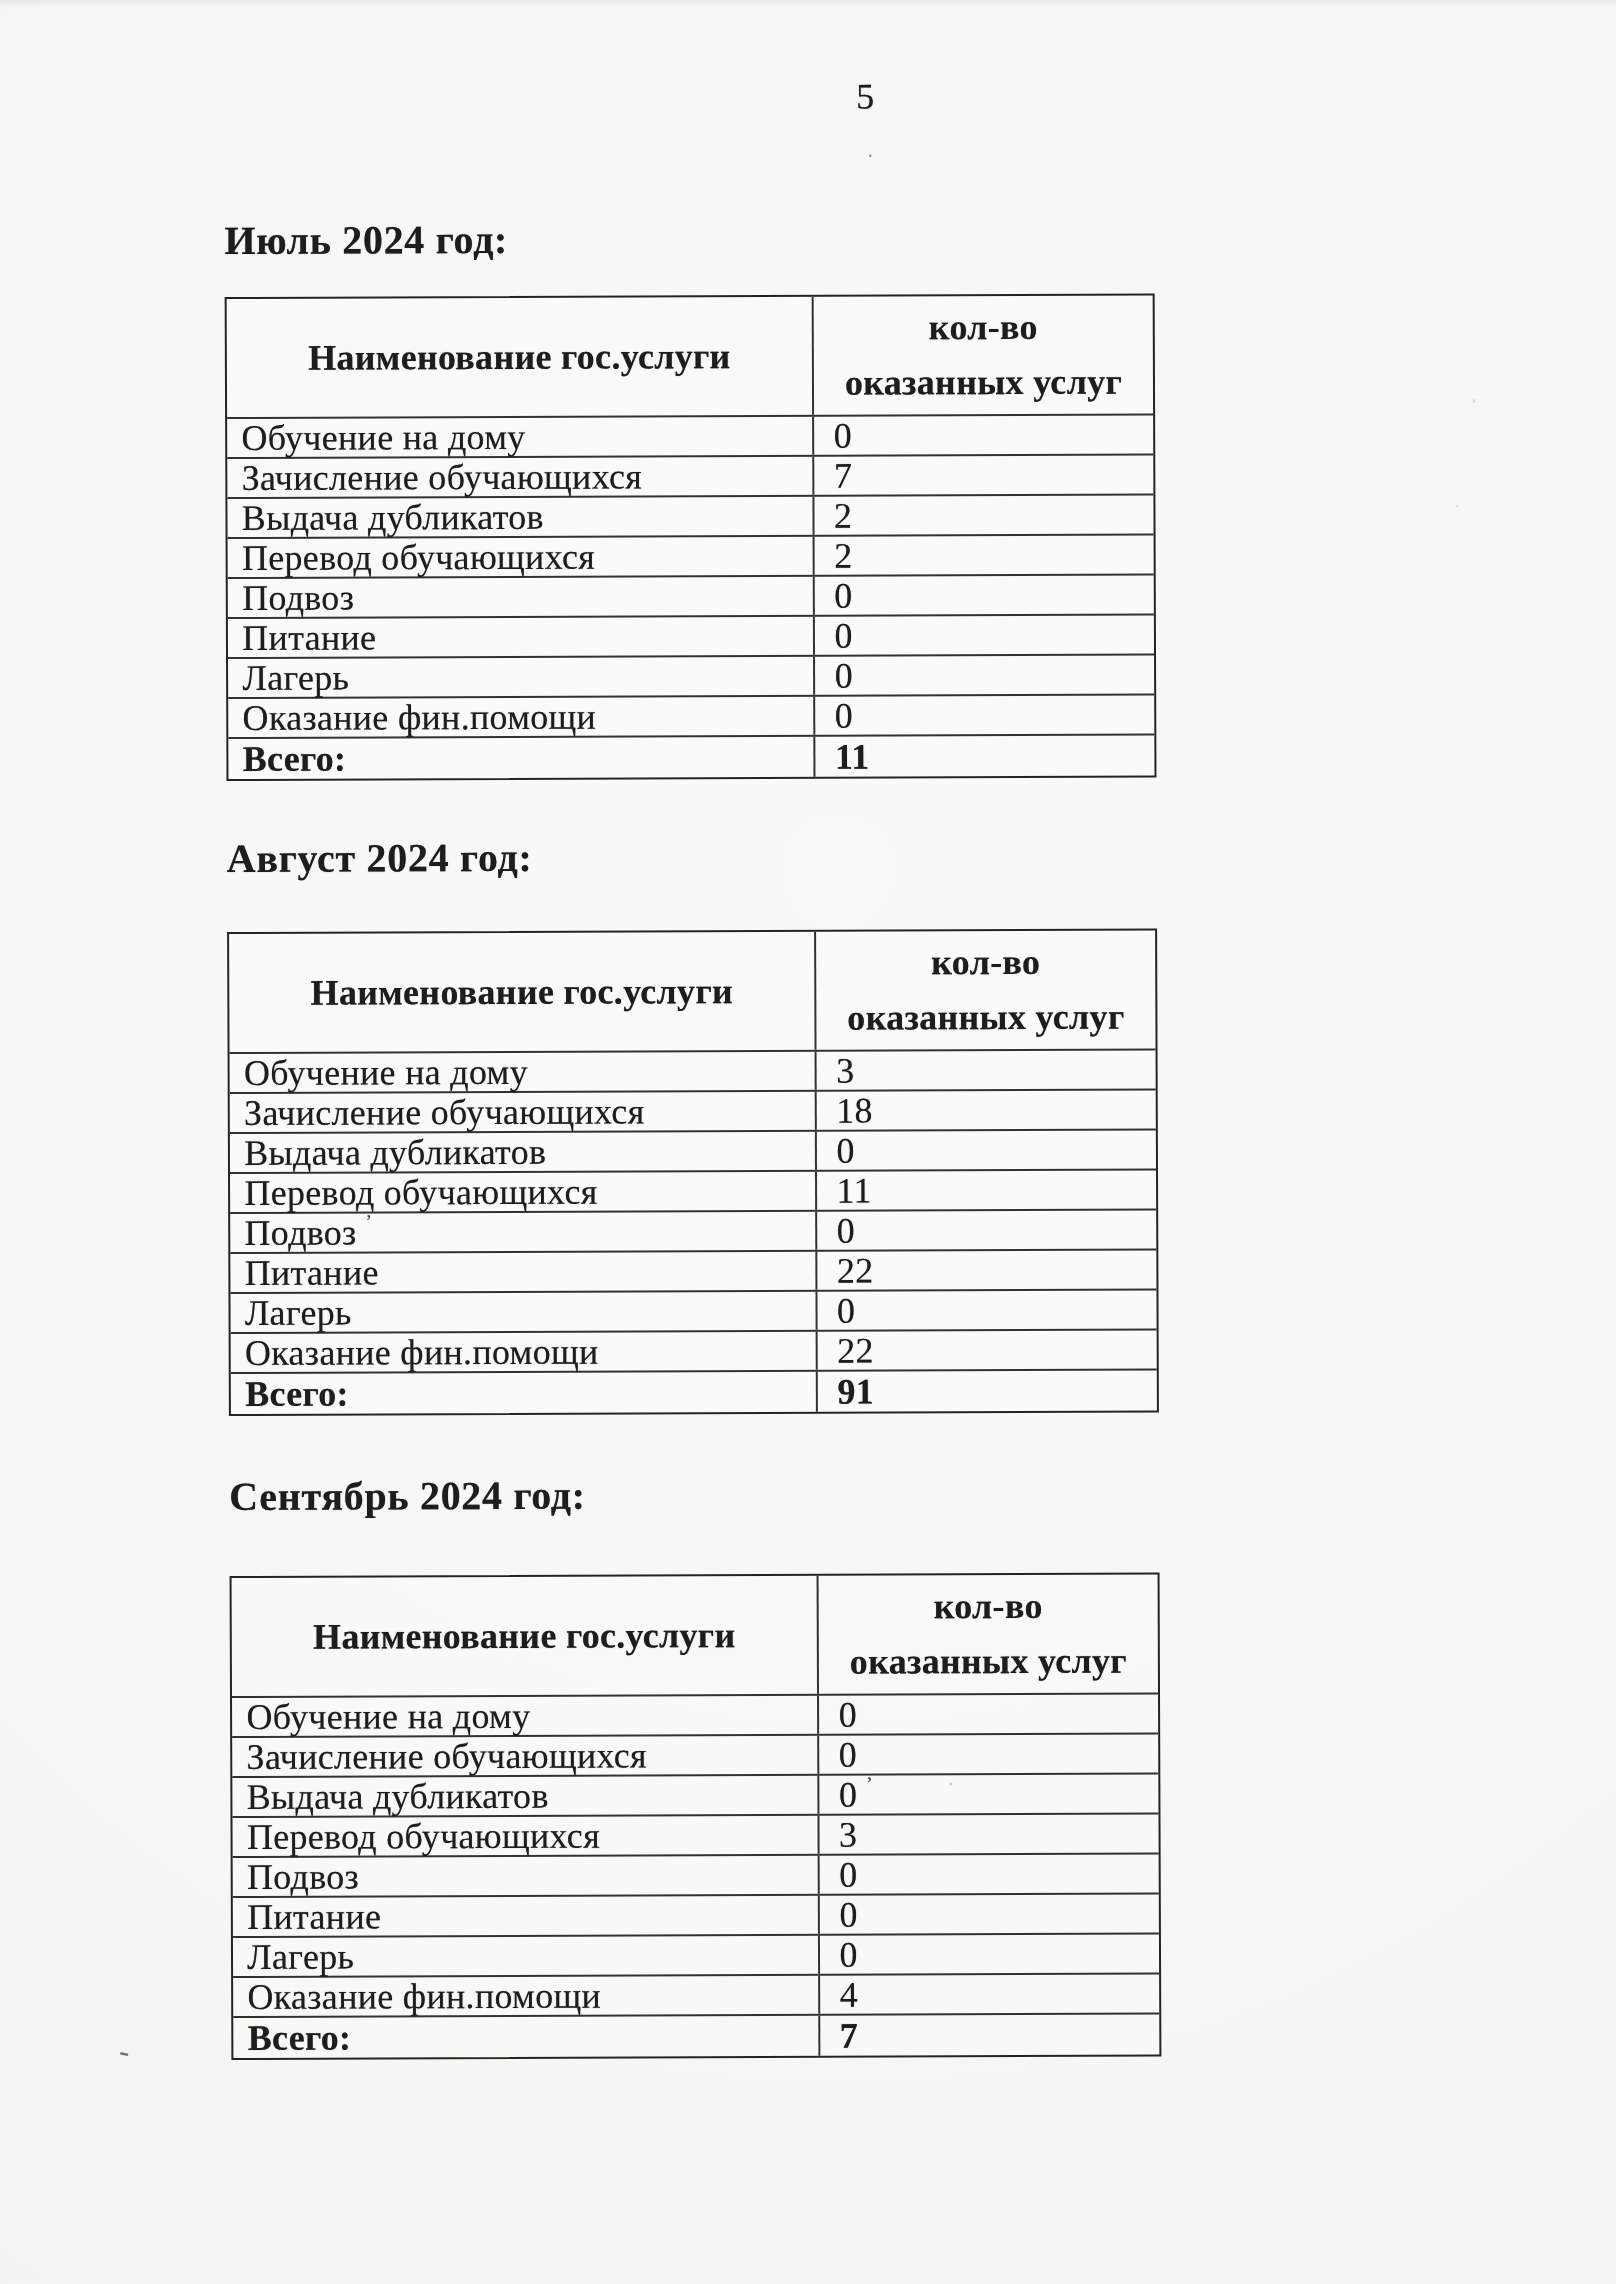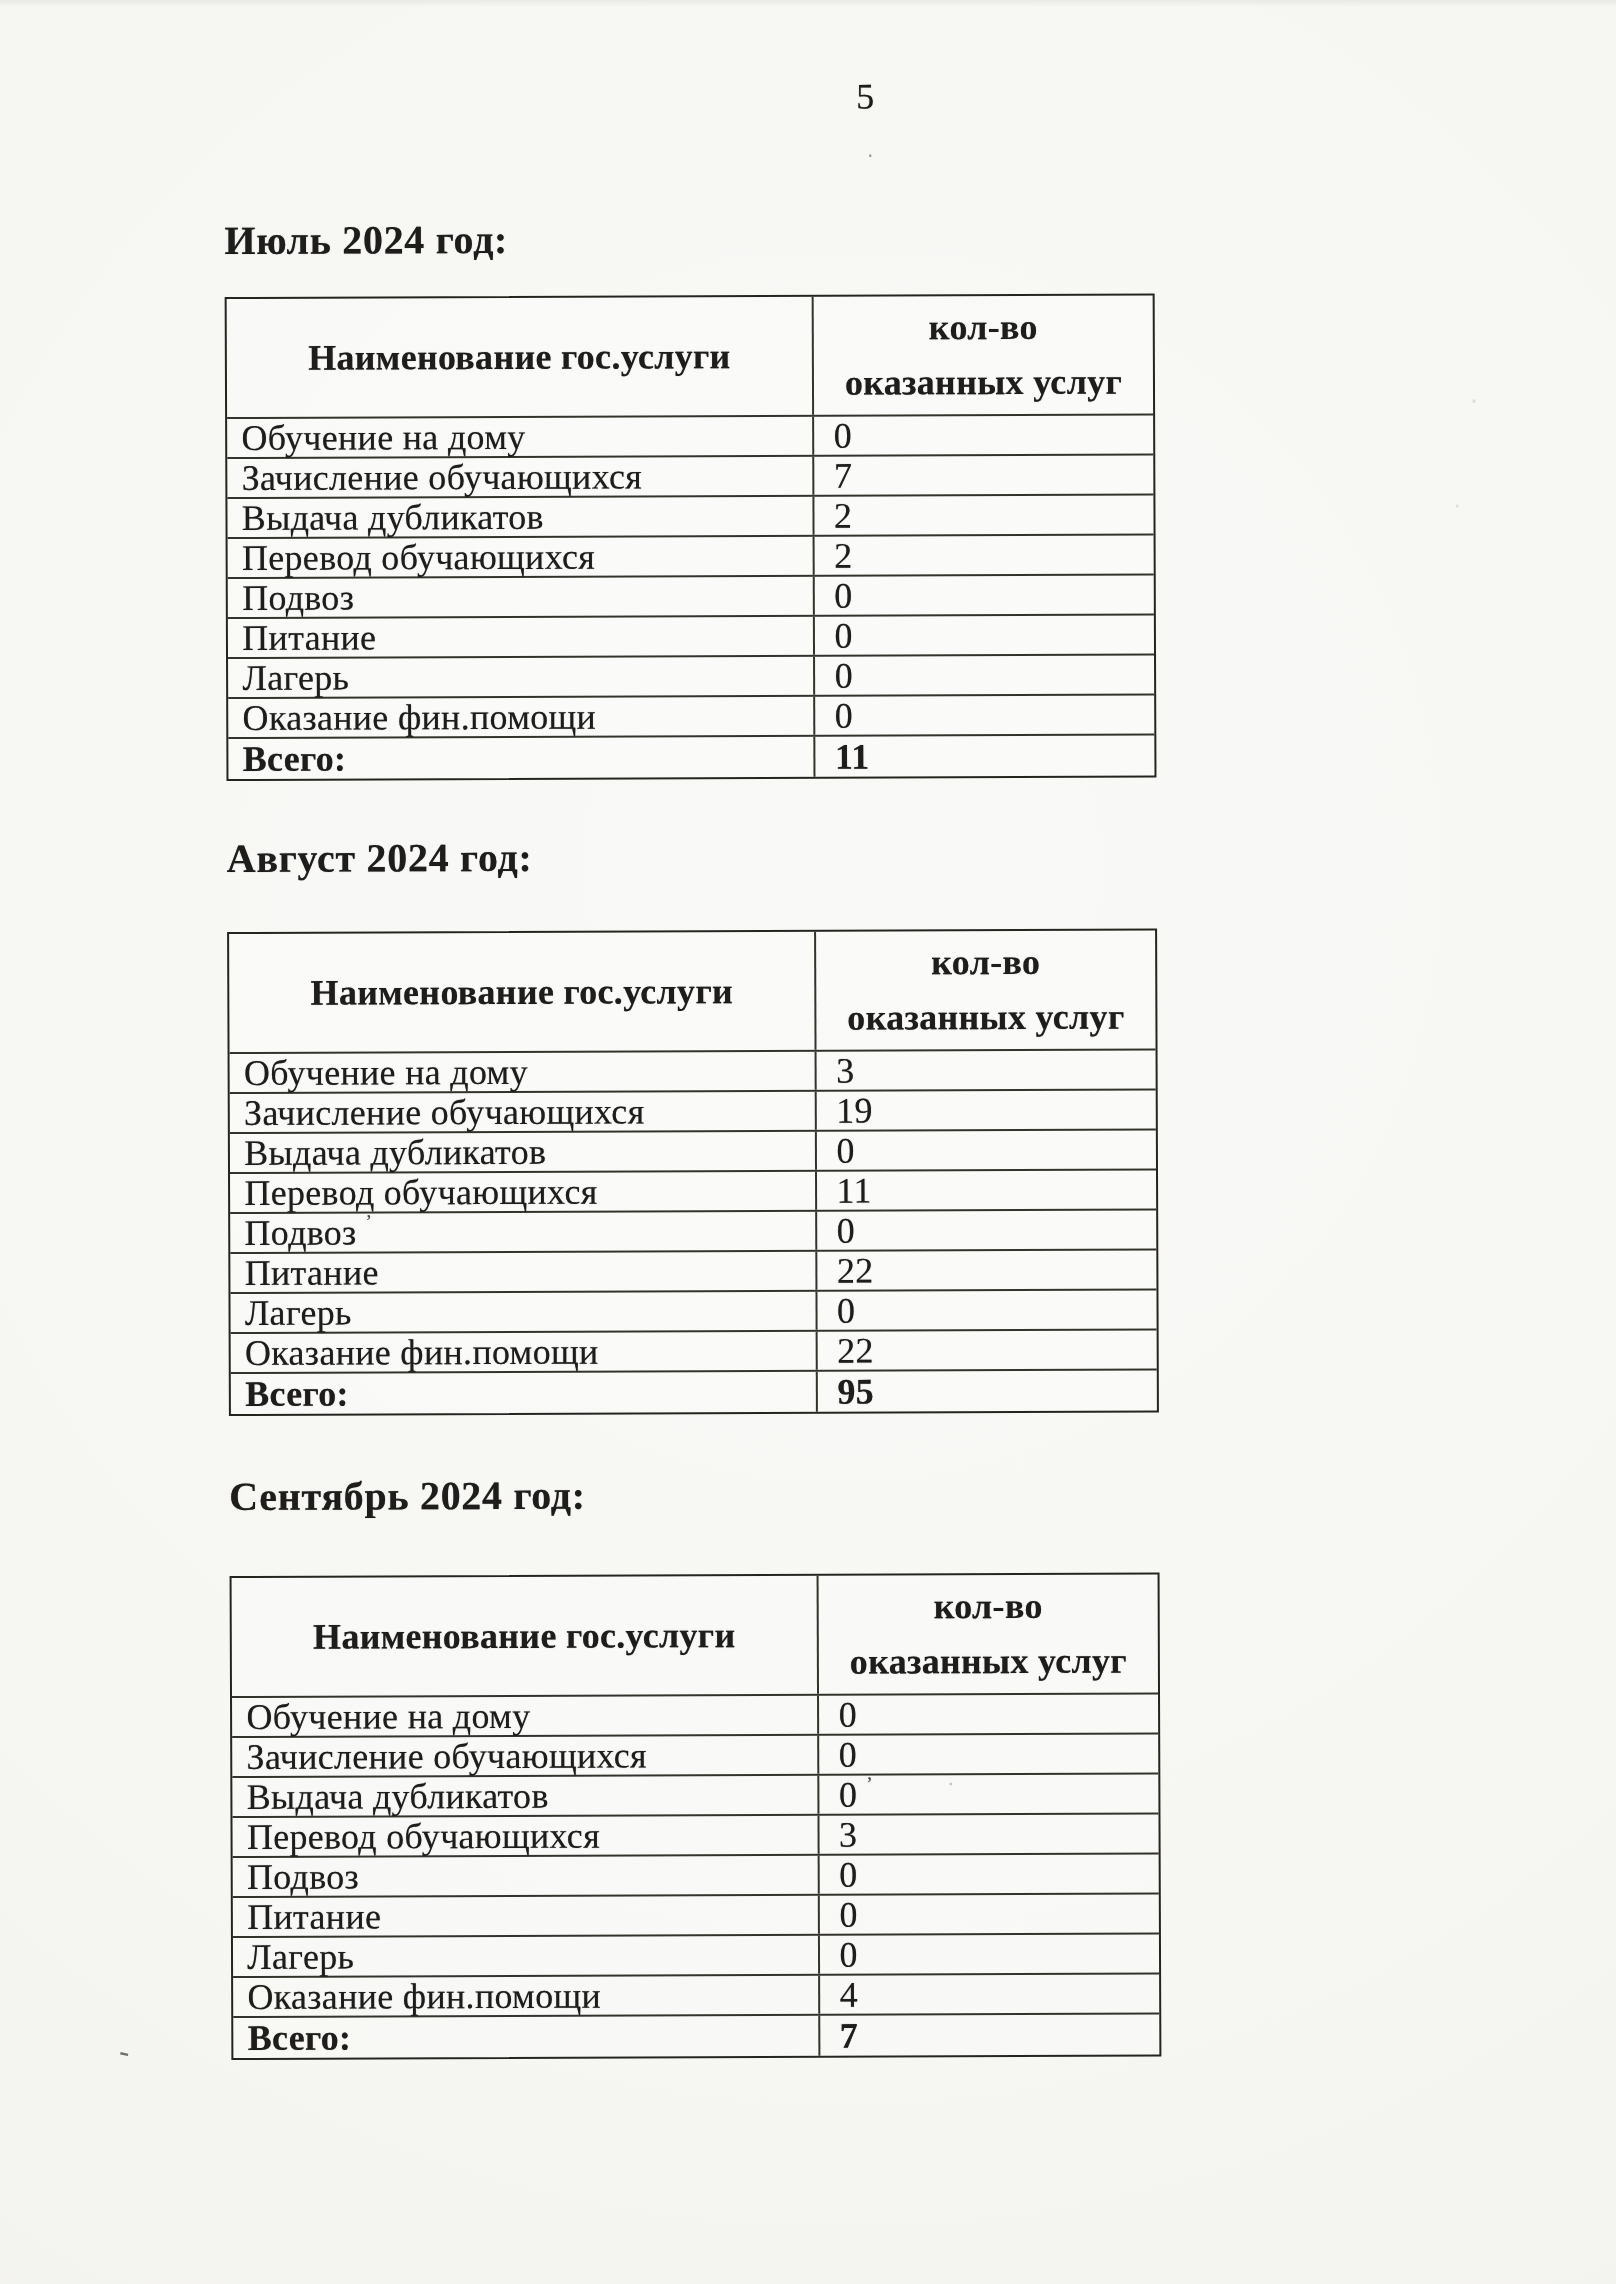--- a/index.html
+++ b/index.html
@@ -210,21 +210,21 @@
           </div>
           <div class="td txt td-val">
             <span>3</span>
           </div>
         </div>
         <div class="tr">
           <div class="td txt td-name">
             <span>Зачисление обучающихся</span>
           </div>
           <div class="td txt td-val">
-            <span>19</span>
+            <span>18</span>
           </div>
         </div>
         <div class="tr">
           <div class="td txt td-name">
             <span>Выдача дубликатов</span>
           </div>
           <div class="td txt td-val">
             <span>0</span>
           </div>
         </div>
@@ -267,21 +267,21 @@
           </div>
           <div class="td txt td-val">
             <span>22</span>
           </div>
         </div>
         <div class="tr total-row">
           <div class="td txt td-name">
             <span>Всего:</span>
           </div>
           <div class="td txt td-val">
-            <span>95</span>
+            <span>91</span>
           </div>
         </div>
       </div>
 
     <div class="heading h3 txt">Сентябрь 2024 год:</div>
     <div class="table t3">
       <div class="thead">
         <div class="th th-name txt">Наименование гос.услуги</div>
         <div class="th th-count txt">
           <span>кол-во</span>

